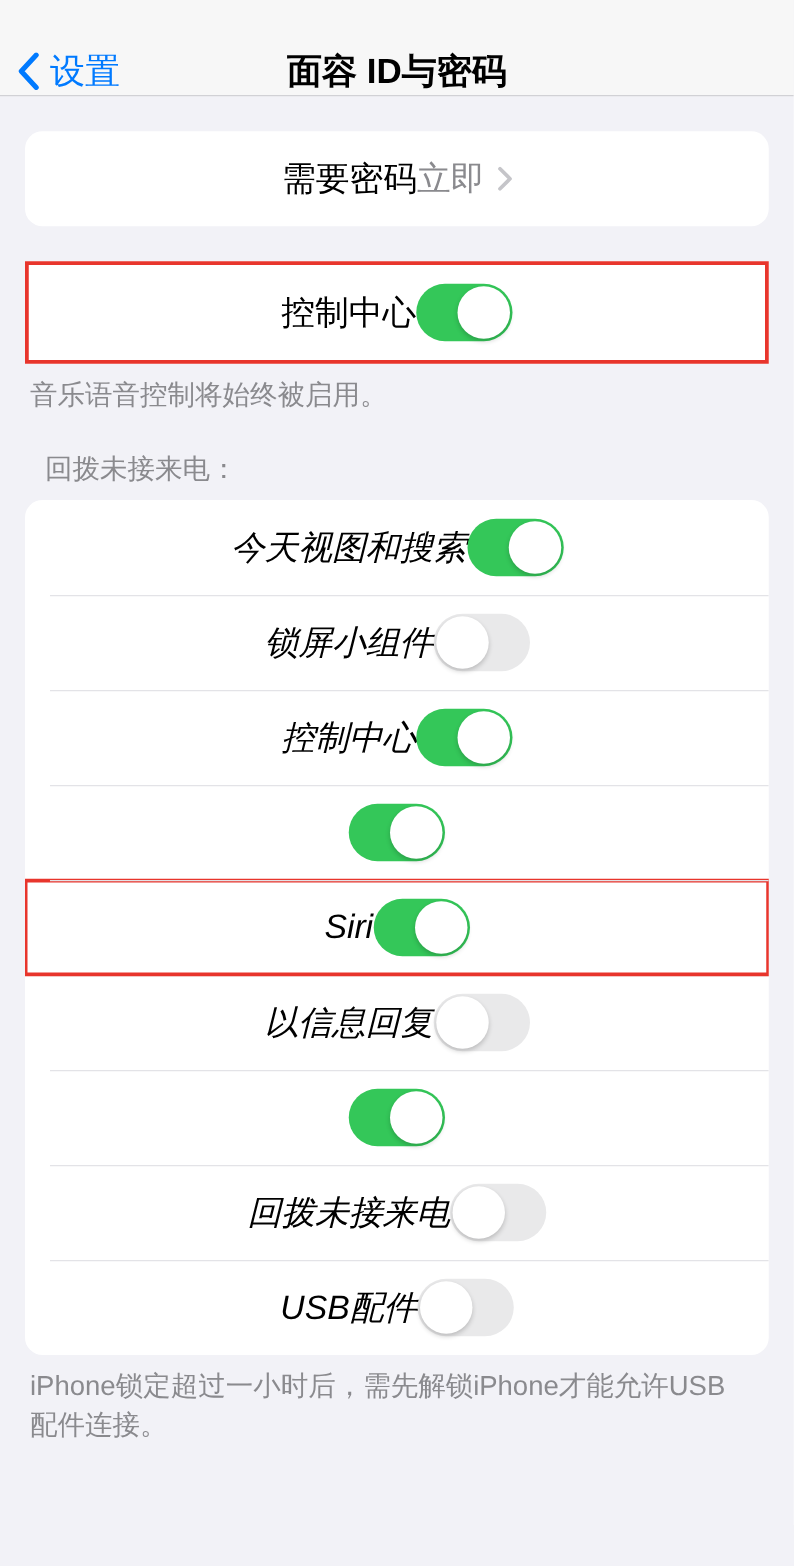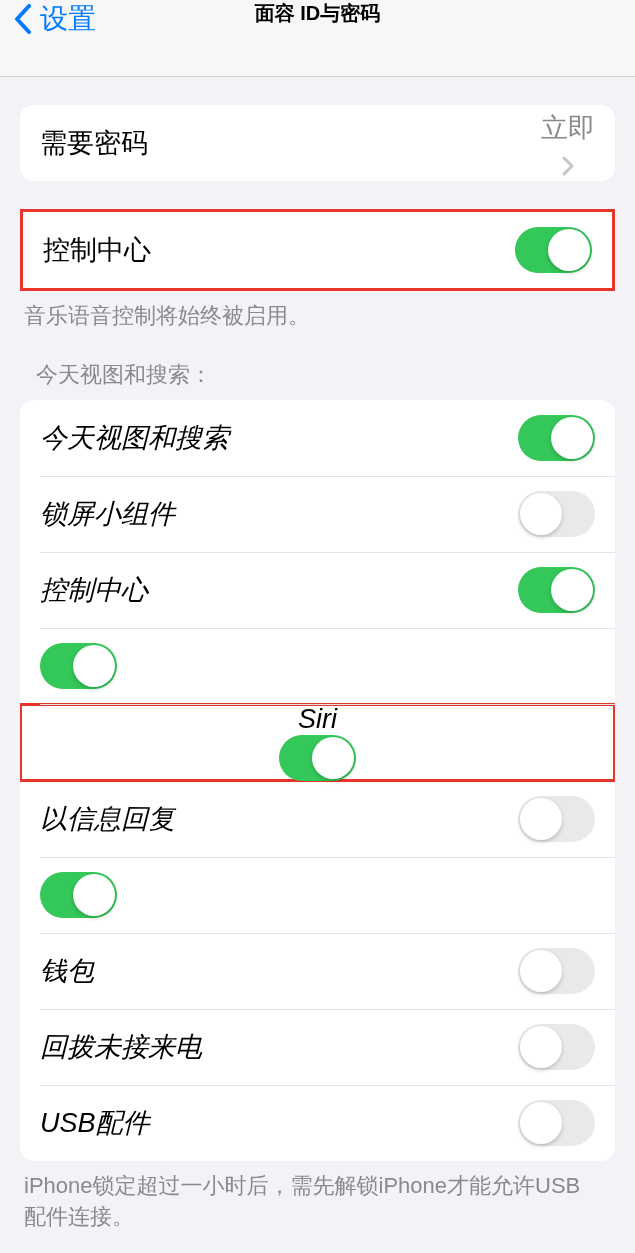--- a/index.html
+++ b/index.html
@@ -12,89 +12,87 @@
       width: 635px;
       height: 1253px;
       background: #f2f2f7;
       font-family: -apple-system, "PingFang SC", "Helvetica Neue", sans-serif;
       overflow: hidden;
     }
     .nav-bar {
       height: 77px;
       background: #f7f7f7;
       display: flex;
-      align-items: flex-start;
+      align-items: flex-end;
       position: relative;
       border-bottom: 1px solid #d1d1d5;
     }
     .back-btn {
       display: flex;
       align-items: center;
       padding-left: 14px;
       color: #007aff;
       font-size: 28px;
     }
     .back-chevron {
       width: 18px;
       height: 30px;
       margin-right: 8px;
     }
     .nav-title {
       position: absolute;
       left: 50%;
       transform: translateX(-50%);
-      font-size: 20px;
+      font-size: 28px;
       font-weight: 600;
       color: #000;
     }
     .content {
       padding: 0;
     }
     .group {
       margin: 28px 20px 0 20px;
       background: #fff;
       border-radius: 14px;
       overflow: hidden;
     }
     .group.highlighted {
       border: 3px solid #e8352c;
       border-radius: 0;
     }
     .row {
       display: flex;
       align-items: center;
-      justify-content: space-between;
+      justify-content: center;
       min-height: 76px;
       padding: 0 20px;
       position: relative;
     }
     .row + .row::before {
       content: "";
       position: absolute;
       top: 0;
       left: 20px;
       right: 0;
       height: 1px;
       background: #e3e3e7;
     }
     .row.highlighted {
       outline: 3px solid #e8352c;
       outline-offset: -2px;
       z-index: 1;
-      flex-direction: column;
     }
     .row-label {
       font-size: 27px;
       color: #000;
     }
     .row-value {
       display: flex;
       align-items: center;
       gap: 10px;
-      flex-direction: column;
     }
     .value-text {
       font-size: 27px;
       color: #8a8a8e;
     }
     .chevron-right {
       width: 12px;
       height: 20px;
     }
     .toggle {
@@ -168,21 +166,21 @@
   <div class="group highlighted">
     <div class="row">
       <span class="row-label">控制中心</span>
       <div class="toggle on">
         <div class="toggle-knob"></div>
       </div>
     </div>
   </div>
   <div class="footer-text">音乐语音控制将始终被启用。</div>
 
-  <div class="header-text">今天视图和搜索：</div>
+  <div class="header-text">回拨未接来电：</div>
   <div class="group after-header" id="locked-list">
       <div class="row">
         <span class="row-label">今天视图和搜索</span>
         <div class="toggle on">
           <div class="toggle-knob"></div>
         </div>
       </div>
       <div class="row">
         <span class="row-label">锁屏小组件</span>
         <div class="toggle">
@@ -211,26 +209,20 @@
         <div class="toggle">
           <div class="toggle-knob"></div>
         </div>
       </div>
       <div class="row">
         <div class="toggle on">
           <div class="toggle-knob"></div>
         </div>
       </div>
       <div class="row">
-        <span class="row-label">钱包</span>
-        <div class="toggle">
-          <div class="toggle-knob"></div>
-        </div>
-      </div>
-      <div class="row">
         <span class="row-label">回拨未接来电</span>
         <div class="toggle">
           <div class="toggle-knob"></div>
         </div>
       </div>
       <div class="row">
         <span class="row-label">USB配件</span>
         <div class="toggle">
           <div class="toggle-knob"></div>
         </div>

